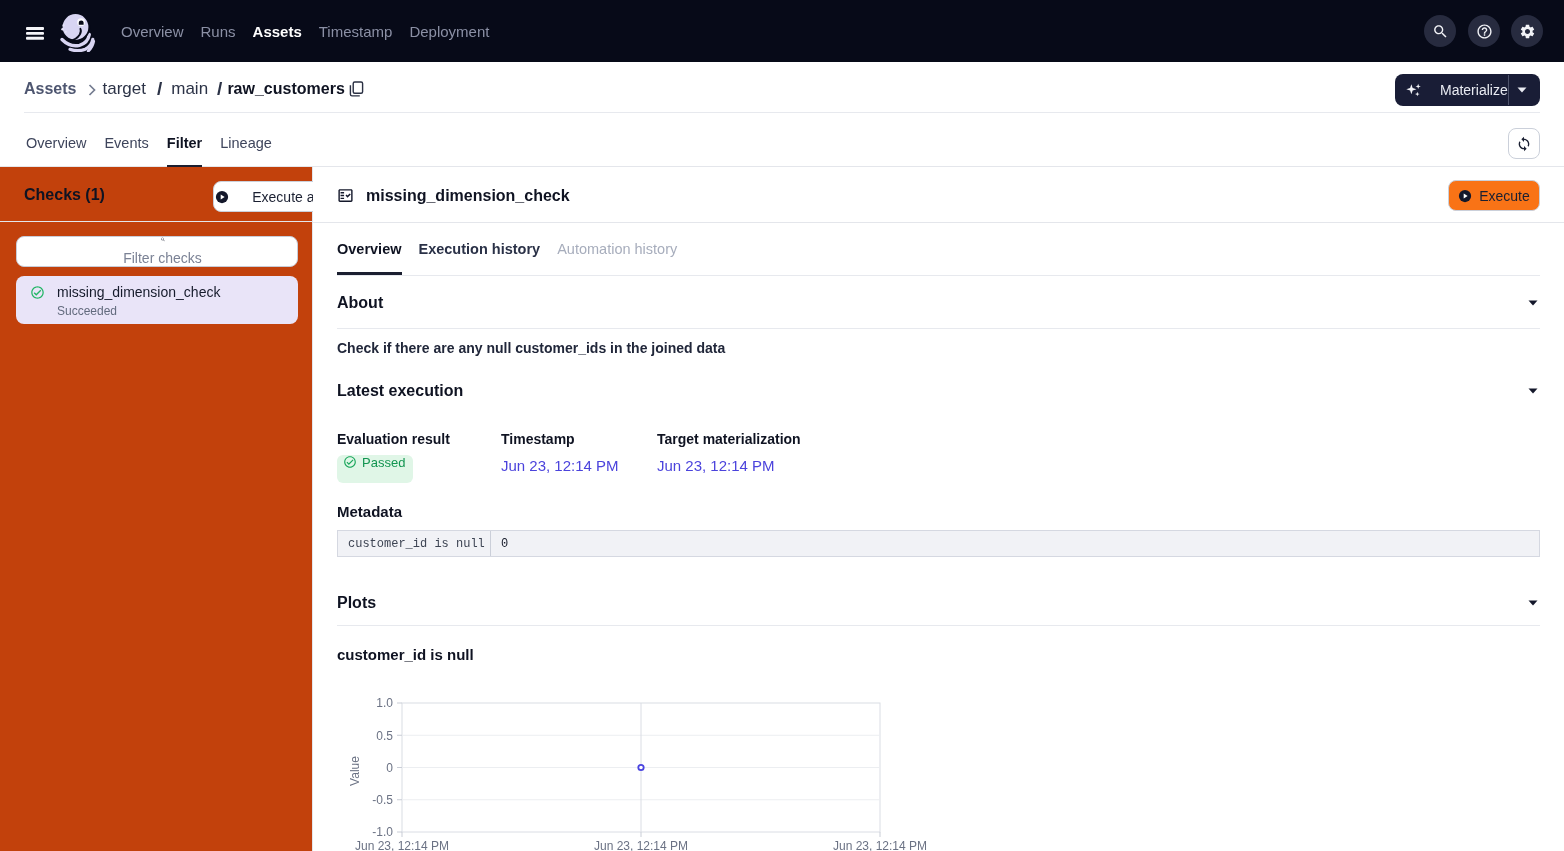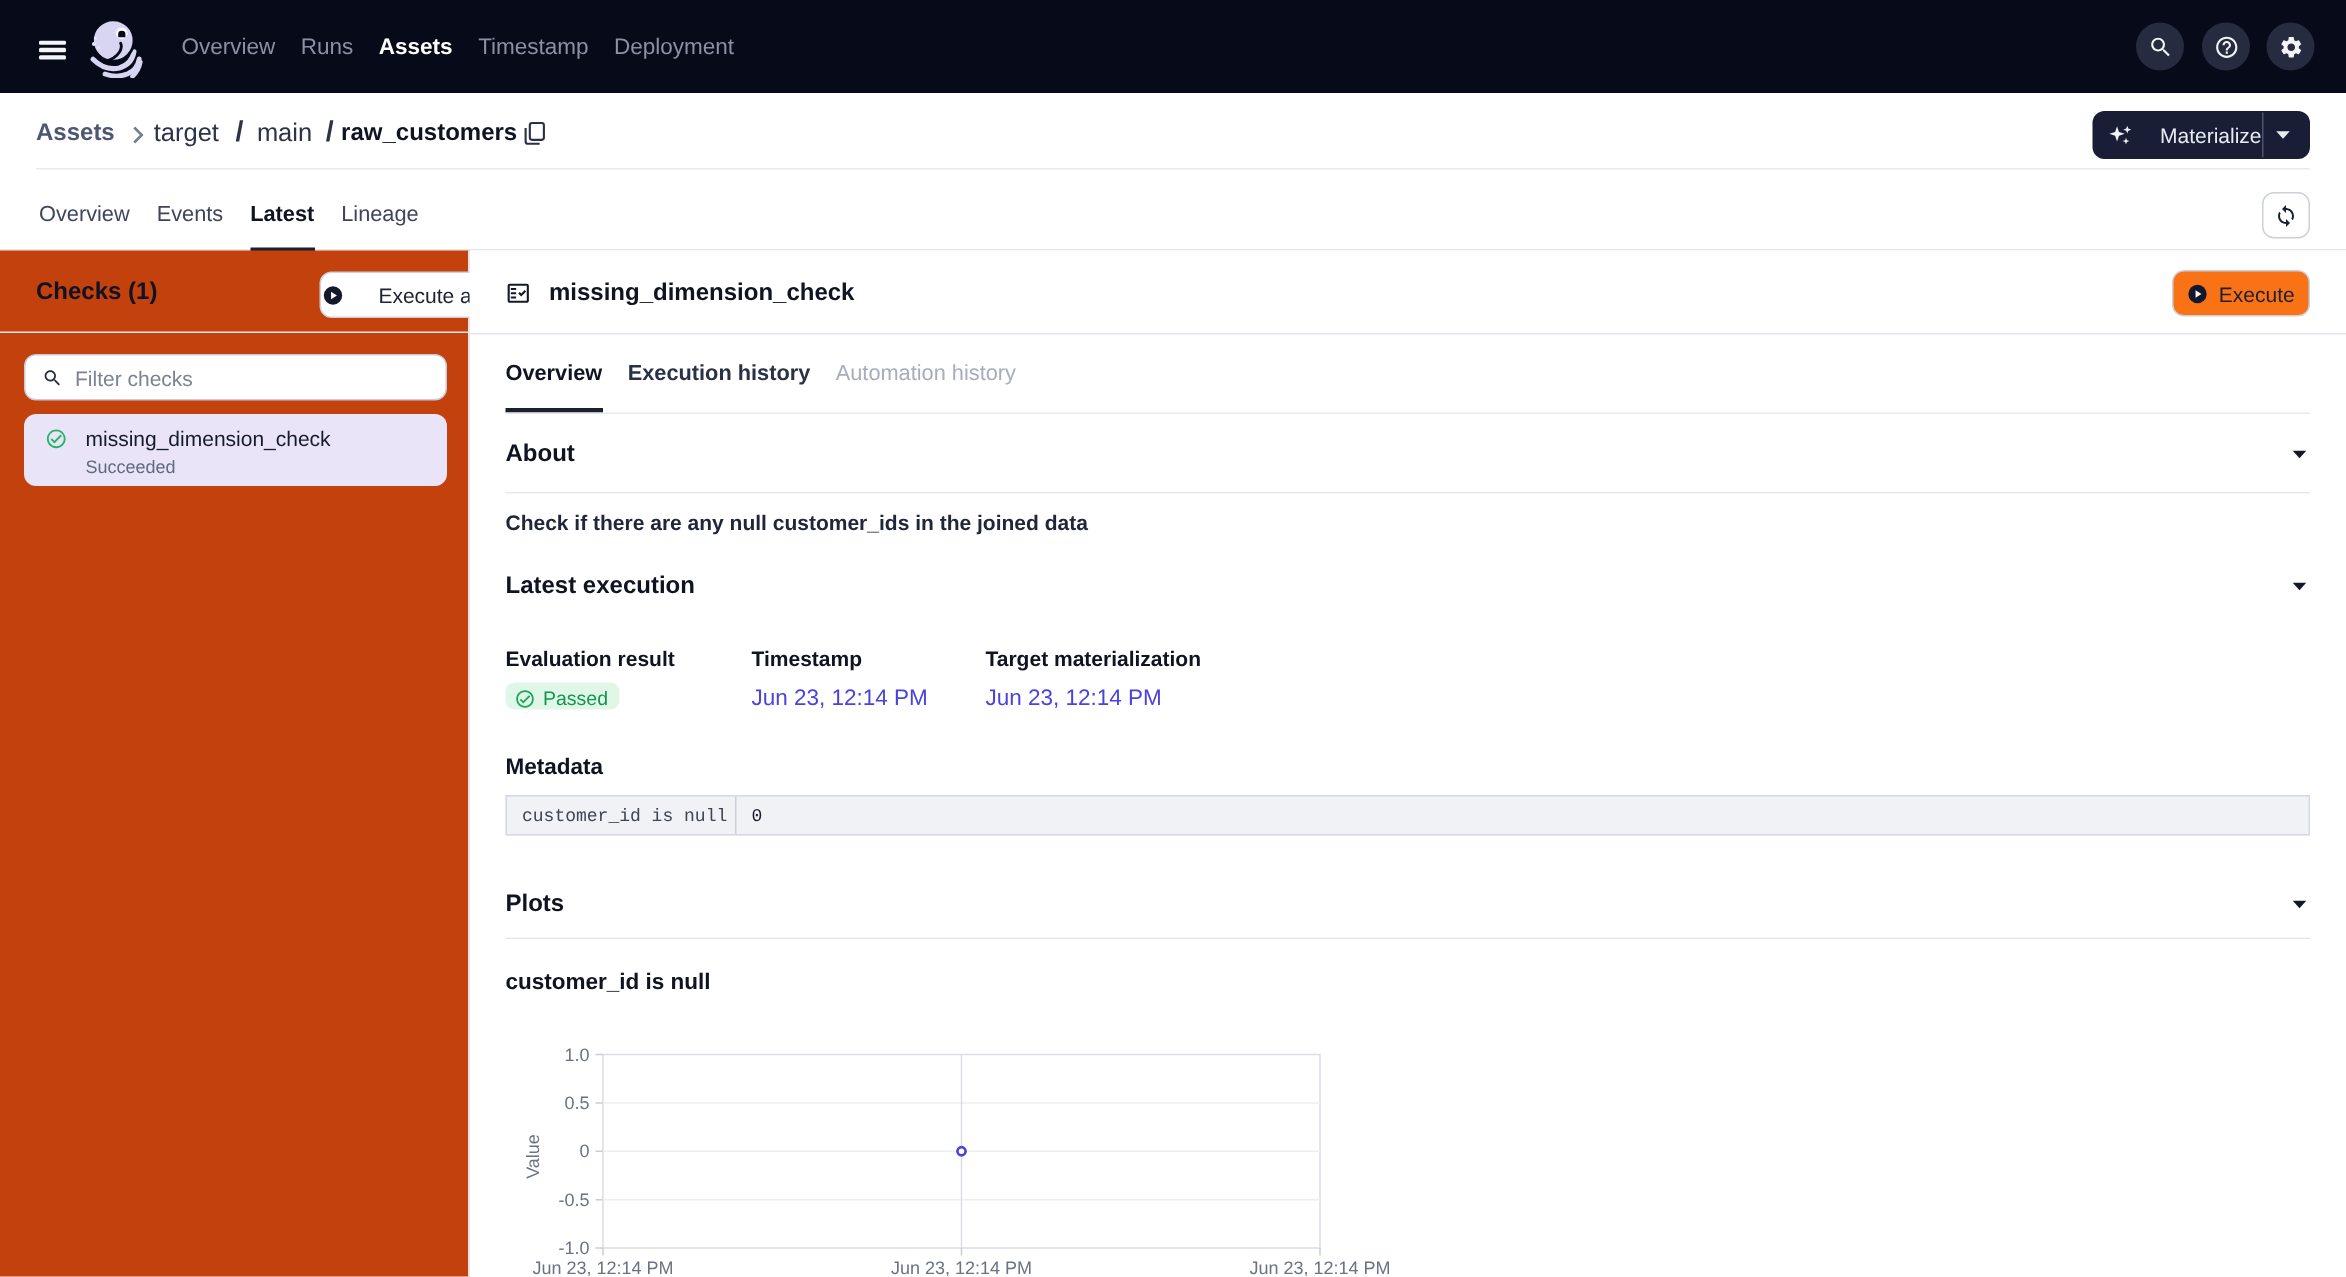--- a/index.html
+++ b/index.html
@@ -31,21 +31,21 @@
 #refreshBtn { position:absolute; left:1508px; top:128px; width:32px; height:31px; border:1px solid #CBD0DA;
   border-radius:8px; background:#fff; display:flex; align-items:center; justify-content:center; }
 
 
 #left { position:absolute; left:0; top:167px; width:313px; height:684px; background:#c2410c; border-right:1px solid #E4E6EB; }
 #left h2 { position:absolute; left:24px; top:19px; font-size:16px; font-weight:700; color:#0F1322; }
 #execAll { position:absolute; left:189px; top:14px; width:110px; height:31px; border:1px solid #CBD0DA; border-radius:8px;
   background:#fff; display:flex; align-items:center; justify-content:center; gap:23px; font-size:14px; color:#1B2032; font-weight:500;margin-left:24px;}
 #leftDiv { position:absolute; left:0; top:54px; width:313px; height:1px; background:#E4E6EB; }
 #filter { position:absolute; left:16px; top:69px; width:282px; height:31px; border:1px solid #C7CCD8; border-radius:8px;
-  background:#fff; display:flex; align-items:center; padding-left:11px; gap:8px; }
+  background:#fff; display:flex; align-items:center; padding-left:11px; gap:8px;flex-direction:column; }
 #filter span { color:#7B8295; font-size:14px; }
 #checkItem { position:absolute; left:16px; top:109px; width:282px; height:48px; background:#E9E4F8; border-radius:8px; }
 #checkItem .t { position:absolute; left:41px; top:8px; font-size:14px; color:#161B2C; }
 #checkItem .s { position:absolute; left:41px; top:28px; font-size:12px; color:#626A7D; }
 
 
 #main { position:absolute; left:313px; top:167px; width:1251px; height:684px; background:#fff; }
 #mainTitle { position:absolute; left:53px; top:20px; font-size:16px; font-weight:700; color:#0F1322; }
 #execBtn { position:absolute; left:1135px; top:13px; width:92px; height:31px; border:1px solid #CBD0DA; border-radius:8px;
   background:#f97316; display:flex; align-items:center; justify-content:center; gap:7px; font-size:14px; color:#1B2032; font-weight:500;}
@@ -57,22 +57,22 @@
 #innerTabs .c { color:#A7ADBC; font-weight:500; }
 #innerTabsLine { position:absolute; left:24px; top:107.5px; width:1203px; height:1px; background:#E7E9EE; }
 
 .secHead { position:absolute; left:24px; font-size:16px; font-weight:700; color:#0F1322; }
 .caret { position:absolute; left:1215px; width:10px; height:6px; }
 .secLine { position:absolute; left:24px; width:1203px; height:1px; background:#E7E9EE; }
 
 #aboutText { position:absolute; left:24px; top:173px; font-size:14px; color:#21273A;font-weight:bold; }
 
 .colHead { position:absolute; top:264px; font-size:14px; font-weight:700; color:#0F1322; }
-#badge { position:absolute; left:24px; top:288px; height:18px; background:#E0F6E7; border-radius:6px;
-  display:flex; align-items:flex-end; padding:0 8px 0 6px; gap:5px; }
+#badge { position:absolute; left:24px; top:288px; height:28px; background:#E0F6E7; border-radius:6px;
+  display:flex; align-items:flex-start; padding:0 8px 0 6px; gap:5px; }
 #badge span { color:#139551; font-size:13px; }
 .lnk { position:absolute; top:290px; font-size:15px; color:#4B43DC; }
 
 #metaHead { position:absolute; left:24px; top:336px; font-size:15px; font-weight:700; color:#0F1322; }
 #metaTable { position:absolute; left:24px; top:363px; width:1203px; height:27px; background:#F1F2F6;
   border:1px solid #D5D8E1; font-family:"Liberation Mono", monospace; font-size:12px; }
 #metaTable .k { position:absolute; left:10px; top:6px; color:#3D4453; }
 #metaTable .vline { position:absolute; left:152px; top:0; width:1px; height:25px; background:#CBCFD9; }
 #metaTable .v { position:absolute; left:163px; top:6px; color:#171C2B; }
 
@@ -152,21 +152,21 @@
         <path d="M0.5 0.5 L5 5.5 L9.5 0.5 Z" fill="#E9EBF2"></path>
       </svg>
   </div>
   <div id="crumbLine"></div>
 </div>
 
 <div id="tabsRow">
   <div class="tabs">
       <span>Overview</span>
       <span>Events</span>
-      <span class="sel">Latest</span>
+      <span class="sel">Filter</span>
       <span>Lineage</span>
     </div>
 </div>
 <div id="refreshBtn">
   <svg width="16" height="16" viewBox="0 0 24 24">
       <path fill="#1B2032" d="M12 4V1L8 5l4 4V6c3.31 0 6 2.69 6 6 0 1.01-.25 1.97-.7 2.8l1.46 1.46C19.54 15.03 20 13.57 20 12c0-4.42-3.58-8-8-8zm0 14c-3.31 0-6-2.69-6-6 0-1.01.25-1.97.7-2.8L5.24 7.74C4.46 8.97 4 10.43 4 12c0 4.42 3.58 8 8 8v3l4-4-4-4v3z"></path>
     </svg>
 </div>
 
 <div id="left">

